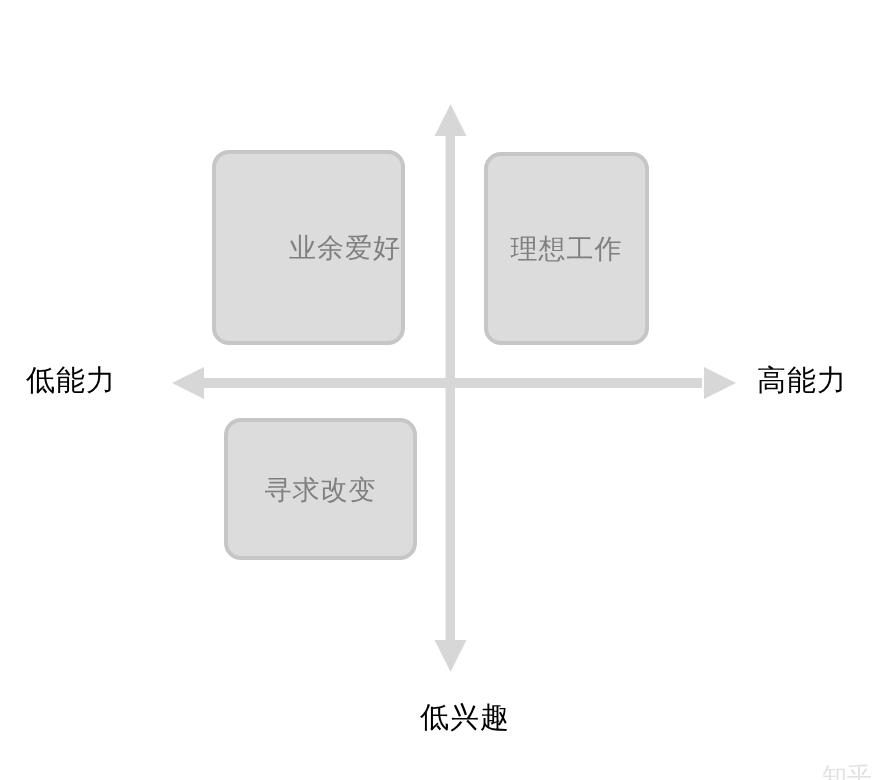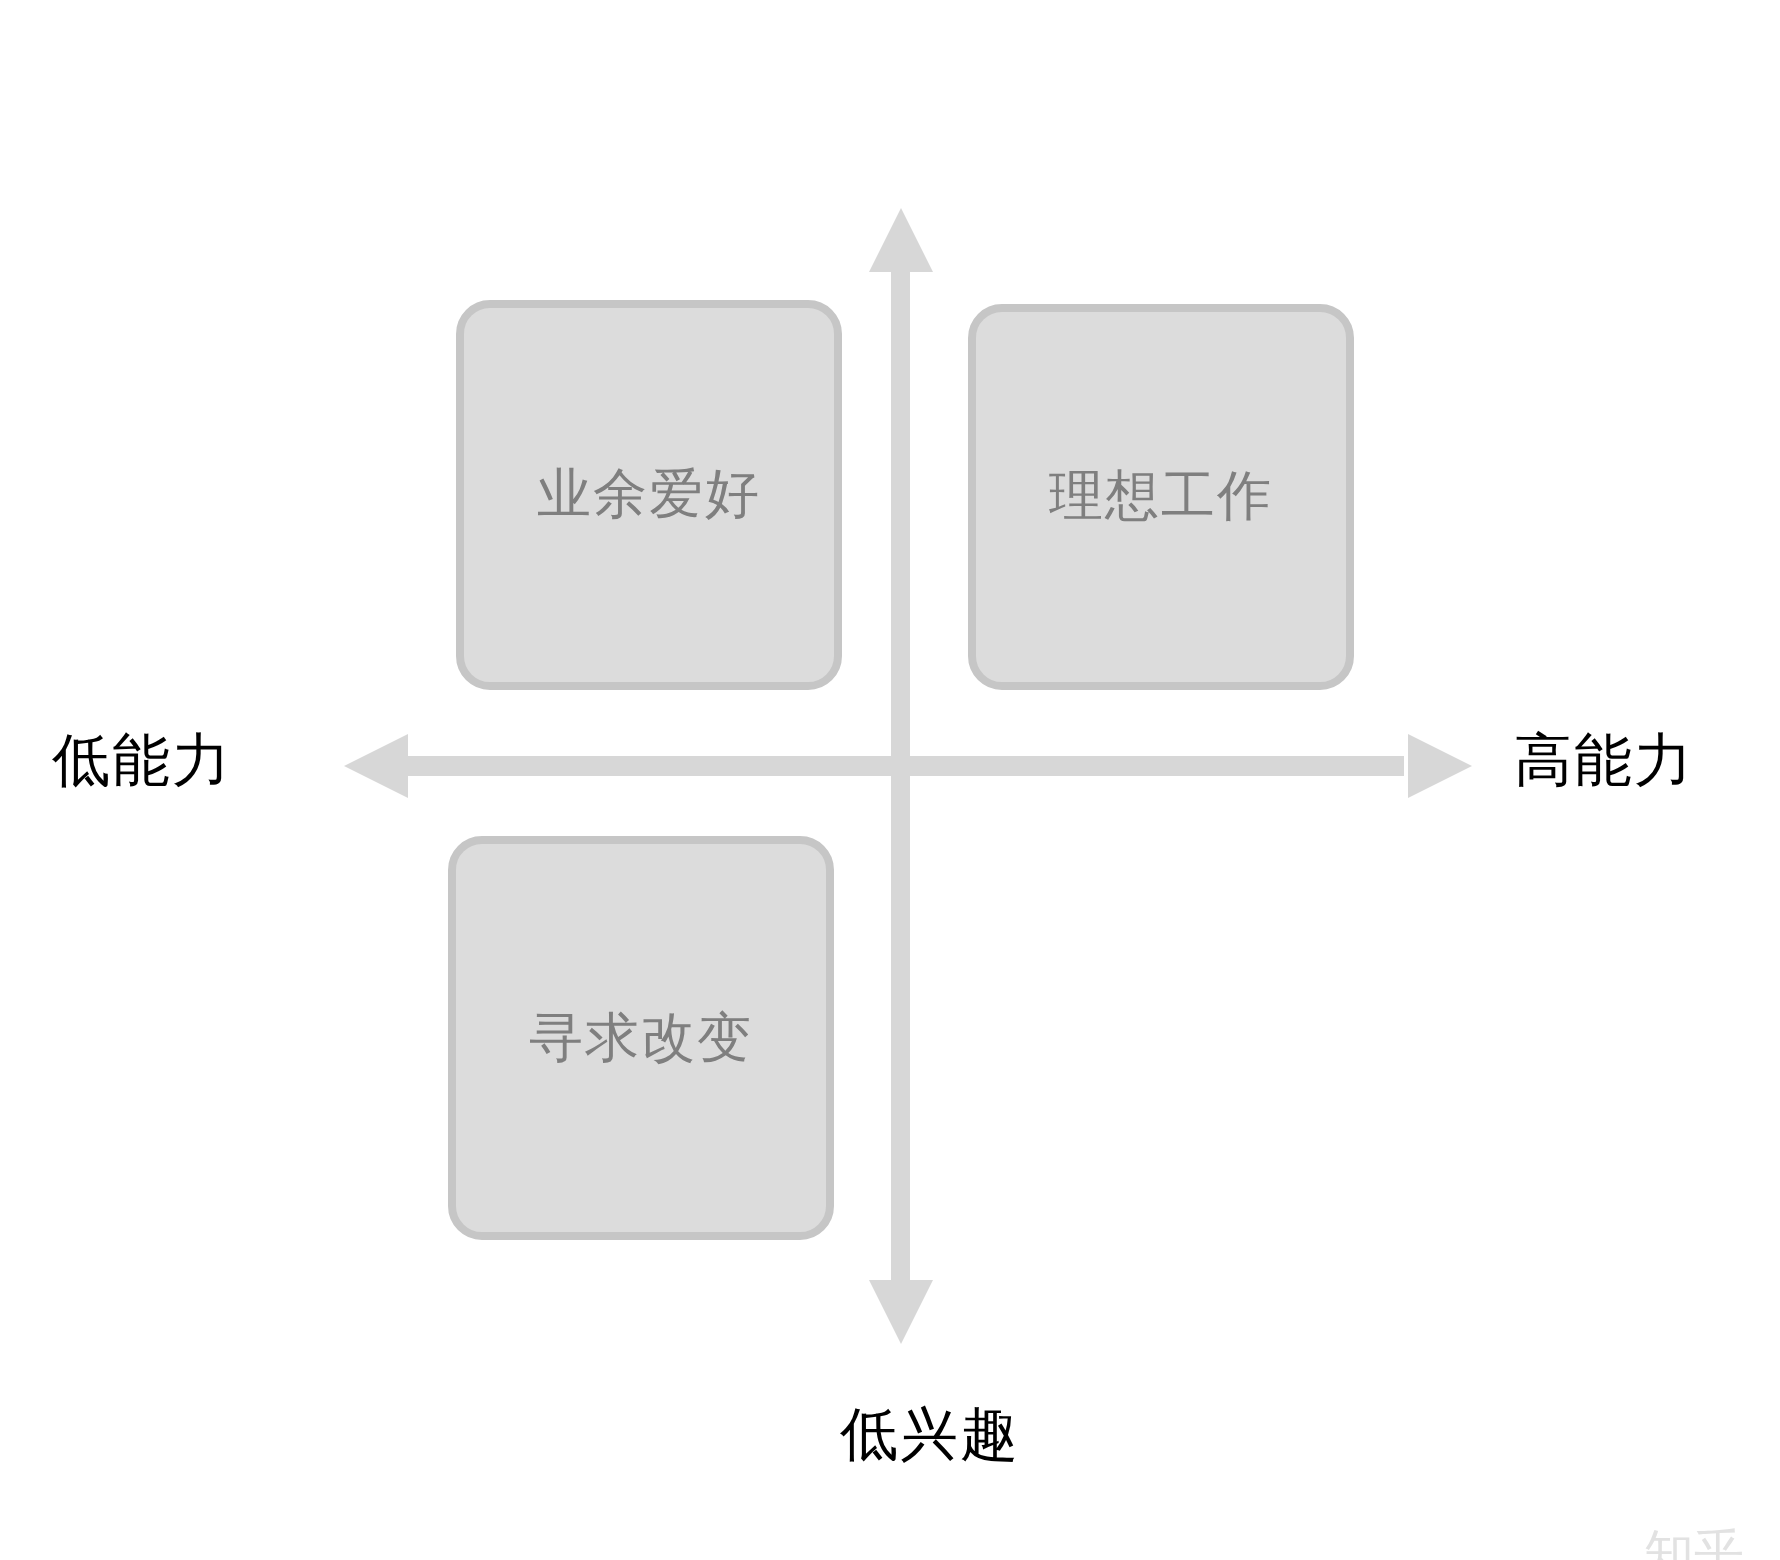--- a/index.html
+++ b/index.html
@@ -74,23 +74,23 @@
     justify-content: center;
   }
   .quad-label {
     color: #7f7f7f;
     font-size: 27px;
     line-height: 1;
     letter-spacing: 1px;
     white-space: nowrap;
   }
 
-  #quad-top-left     { left: 228px; top: 150px; width: 193px; height: 195px; }
-  #quad-top-right    { left: 484px; top: 152px; width: 193px; height: 193px; }
-  #quad-bottom-left  { left: 224px; top: 418px; width: 193px; height: 202px; }
+  #quad-top-left     { left: 212px; top: 150px; width: 193px; height: 195px; justify-content: flex-end; }
+  #quad-top-right    { left: 484px; top: 152px; width: 165px; height: 193px; }
+  #quad-bottom-left  { left: 224px; top: 418px; width: 193px; height: 142px; }
   #quad-bottom-right { left: 484px; top: 415px; width: 193px; height: 190px; }
 
   
   .watermark {
     position: absolute;
     right: 18px;
     top: 764px;
     display: flex;
     align-items: center;
     gap: 9px;

